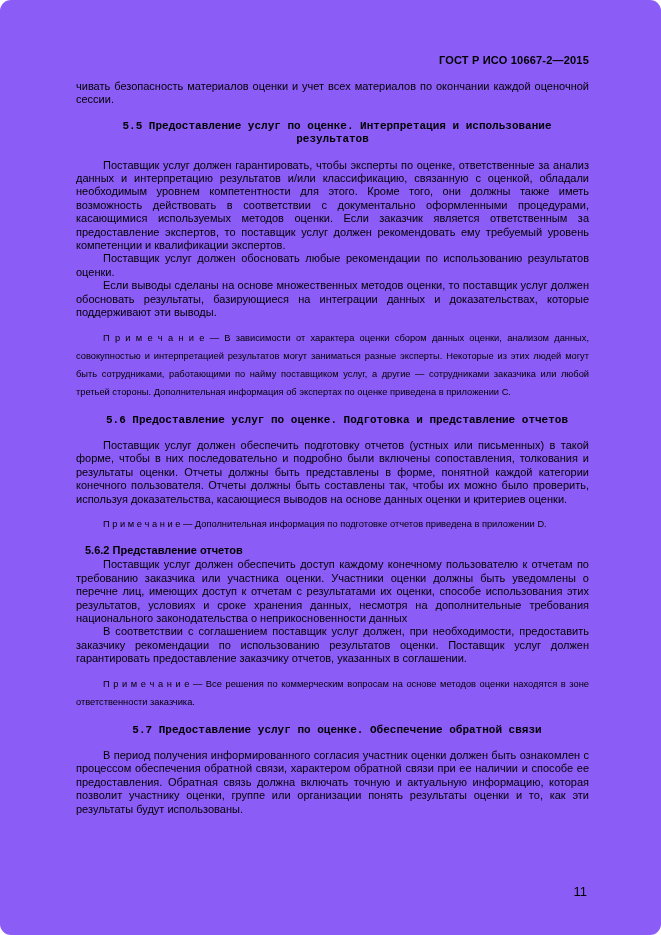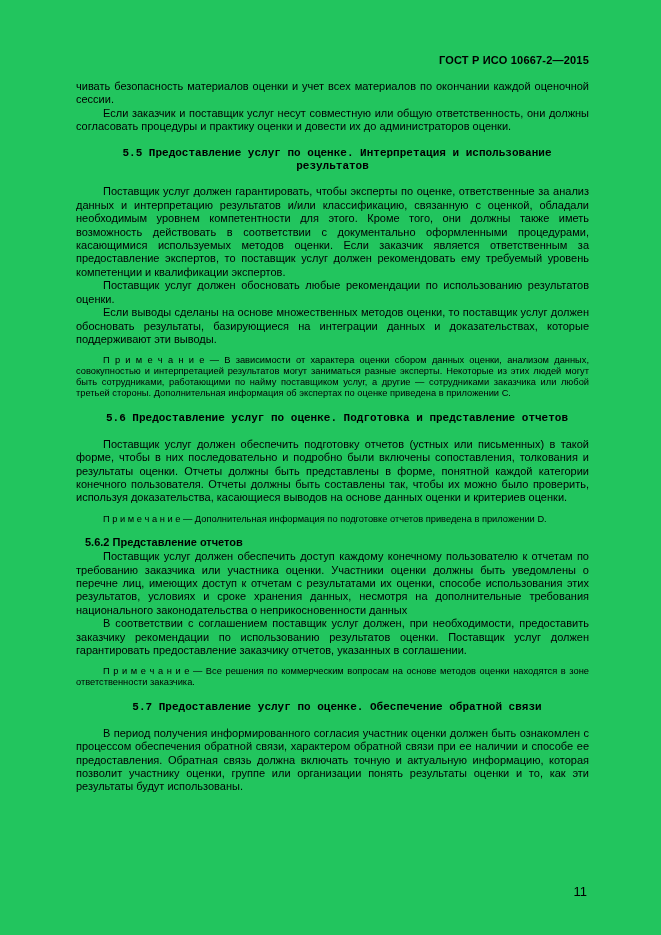--- a/index.html
+++ b/index.html
@@ -7,23 +7,24 @@
   body {
     font-family: "Liberation Sans", sans-serif;
     color: #000;
     -webkit-font-smoothing: antialiased;
   }
   .page {
     position: relative;
     width: 661px;
     height: 935px;
     margin: 0 auto;
-    background: #22c55e;
+    background: #8b5cf6;
     padding: 54px 72px 0 76px;
     overflow: hidden;
+    border-radius: 11px;
   }
   .page-header {
     text-align: right;
     font-weight: bold;
     font-size: 11px;
     letter-spacing: 0.2px;
     margin-bottom: 14px;
   }
   .doc-body {
     font-size: 11px;
@@ -40,42 +41,41 @@
     font-family: Liberation Mono, monospace;
   }
   .blk-h3 {
     font-weight: bold;
     text-indent: 9px;
     text-align: left;
     margin: 11px 0 1px 0;
   }
   .blk-note {
     font-size: 9.3px;
-    line-height: 11px;
+    line-height: 18px;
     margin: 9px 0 9px 0;
     text-indent: 27px;
   }
   .page-footer {
     position: absolute;
     right: 74px;
     bottom: 36px;
     font-size: 13px;
   }
 </style>
 </head>
 <body>
 
 <div class="page">
   <div class="page-header">
     <span>ГОСТ Р ИСО 10667-2—2015</span>
   </div>
 
   <div class="doc-body">
       <p class="blk blk-continuation">чивать безопасность материалов оценки и учет всех материалов по окончании каждой оценочной сессии.</p>
-      <p class="blk blk-body">Если заказчик и поставщик услуг несут совместную или общую ответственность, они должны согласовать процедуры и практику оценки и довести их до администраторов оценки.</p>
       <p class="blk blk-h2">5.5 Предоставление услуг по оценке. Интерпретация и использование результатов</p>
       <p class="blk blk-body">Поставщик услуг должен гарантировать, чтобы эксперты по оценке, ответственные за анализ данных и интерпретацию результатов и/или классификацию, связанную с оценкой, обладали необходимым уровнем компетентности для этого. Кроме того, они должны также иметь возможность действовать в соответствии с документально оформленными процедурами, касающимися используемых методов оценки. Если заказчик является ответственным за предоставление экспертов, то поставщик услуг должен рекомендовать ему требуемый уровень компетенции и квалификации экспертов.</p>
       <p class="blk blk-body">Поставщик услуг должен обосновать любые рекомендации по использованию результатов оценки.</p>
       <p class="blk blk-body">Если выводы сделаны на основе множественных методов оценки, то поставщик услуг должен обосновать результаты, базирующиеся на интеграции данных и доказательствах, которые поддерживают эти выводы.</p>
       <p class="blk blk-note">П р и м е ч а н и е — В зависимости от характера оценки сбором данных оценки, анализом данных, совокупностью и интерпретацией результатов могут заниматься разные эксперты. Некоторые из этих людей могут быть сотрудниками, работающими по найму поставщиком услуг, а другие — сотрудниками заказчика или любой третьей стороны. Дополнительная информация об экспертах по оценке приведена  в приложении С.</p>
       <p class="blk blk-h2">5.6 Предоставление услуг по оценке. Подготовка и представление отчетов</p>
       <p class="blk blk-body">Поставщик услуг должен обеспечить подготовку отчетов (устных или письменных) в такой форме, чтобы в них последовательно и подробно были включены сопоставления, толкования и результаты оценки. Отчеты должны быть представлены в форме, понятной каждой категории конечного пользователя. Отчеты должны быть составлены так, чтобы их можно было проверить, используя доказательства, касающиеся выводов на основе данных оценки и критериев оценки.</p>
       <p class="blk blk-note">П р и м е ч а н и е — Дополнительная информация по подготовке отчетов приведена в приложении D.</p>
       <p class="blk blk-h3">5.6.2 Представление отчетов</p>
       <p class="blk blk-body">Поставщик услуг должен обеспечить доступ каждому конечному пользователю к отчетам по требованию заказчика или участника оценки. Участники оценки должны быть  уведомлены о перечне лиц, имеющих доступ к отчетам с результатами их оценки, способе использования этих результатов, условиях и сроке хранения данных, несмотря на дополнительные требования национального законодательства о неприкосновенности данных</p>

